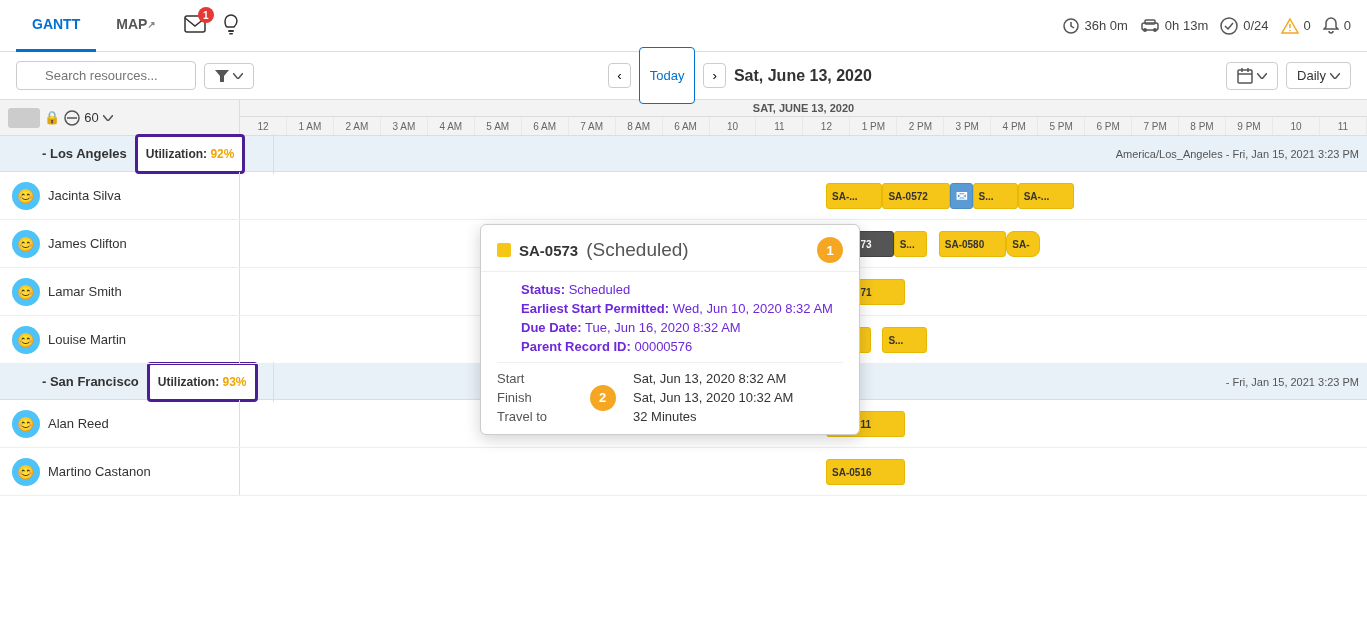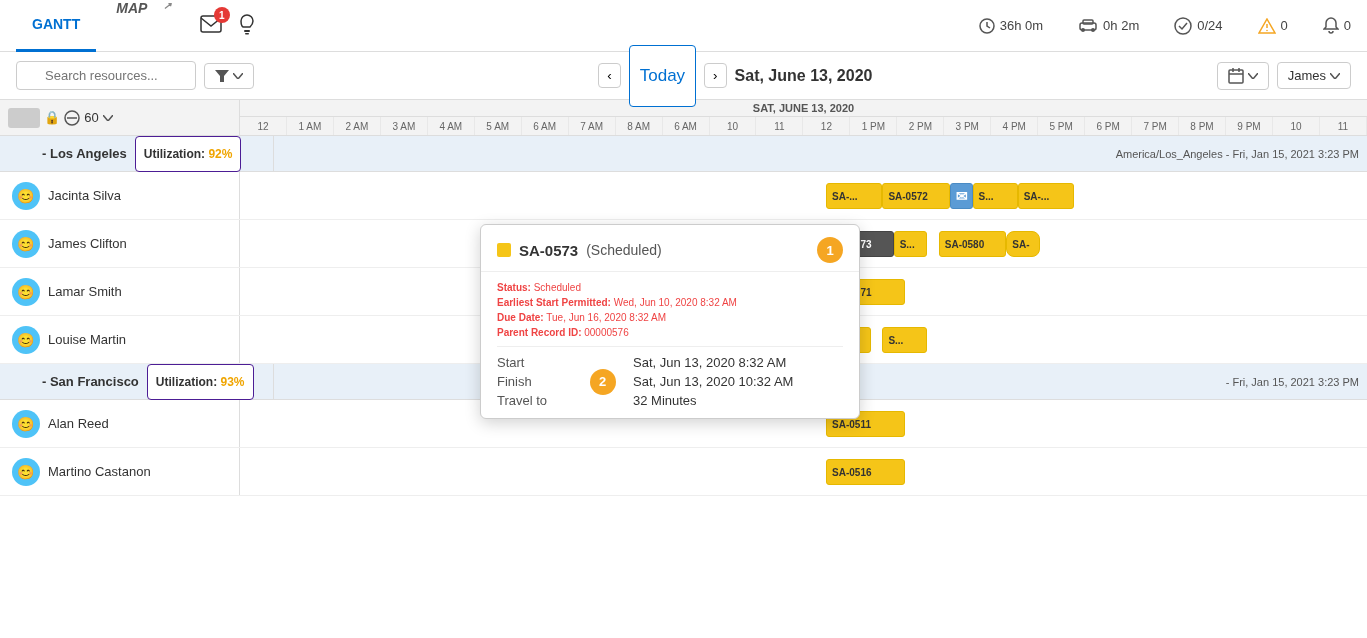--- a/index.html
+++ b/index.html
@@ -17,21 +17,21 @@
     }
     .nav-tab.active { color: #0070d2; border-bottom: 3px solid #0070d2; }
     .nav-icons { display: flex; align-items: center; gap: 16px; margin-left: 8px; }
     .nav-icon-wrap { position: relative; cursor: pointer; }
     .badge {
       position: absolute; top: -8px; right: -8px;
       background: #e53935; color: #fff; border-radius: 50%;
       font-size: 10px; width: 16px; height: 16px;
       display: flex; align-items: center; justify-content: center; font-weight: bold;
     }
-    .nav-right { margin-left: auto; display: flex; align-items: center; gap: 35px; color: #444; font-size: 13px; }
+    .nav-right { margin-left: auto; display: flex; align-items: center; gap: 12px; color: #444; font-size: 13px; }
     .nav-right-item { display: flex; align-items: center; gap: 5px; }
 
     
     .toolbar {
       display: flex; align-items: center; padding: 8px 16px; border-bottom: 1px solid #ddd;
       background: #fff; height: 48px; gap: 8px;
     }
     .search-input {
       border: 1px solid #ccc; border-radius: 4px; padding: 6px 10px 6px 28px;
       width: 180px; font-size: 13px; color: #333; background: #fff;
@@ -42,21 +42,21 @@
     .filter-btn {
       display: flex; align-items: center; gap: 4px; padding: 6px 10px;
       border: 1px solid #ccc; border-radius: 4px; cursor: pointer; background: #fff;
       font-size: 13px;
     }
     .date-nav { display: flex; align-items: center; gap: 8px; margin: 0 auto; }
     .date-label { font-size: 16px; font-weight: 600; color: #333; }
     .nav-btn { border: 1px solid #ccc; border-radius: 4px; padding: 4px 8px; cursor: pointer; background: #fff; }
     .today-btn {
       border: 1px solid #0070d2; color: #0070d2; border-radius: 4px;
-      padding: 20px 10px; cursor: pointer; background: #fff; font-size: 17px;
+      padding: 20px 10px; cursor: pointer; background: #fff; font-size: 13px;
     }
     .right-controls { display: flex; align-items: center; gap: 8px; }
     .dropdown-btn {
       border: 1px solid #ccc; border-radius: 4px; padding: 5px 10px;
       cursor: pointer; background: #fff; display: flex; align-items: center; gap: 4px; font-size: 13px;
     }
 
     
     .gantt-header-row {
       display: flex; background: #f3f3f3; border-bottom: 1px solid #ddd; height: 36px; align-items: stretch;
@@ -68,21 +68,21 @@
     .gantt-hours { display: flex; flex: 1; }
     .hour-cell { flex: 1; text-align: center; font-size: 10px; color: #666; border-right: 1px solid #e8e8e8; display: flex; align-items: center; justify-content: center; }
 
     
     .gantt-body { position: relative; }
     .group-row {
       display: flex; align-items: center; background: #e8f0f8;
       border-bottom: 1px solid #ddd; height: 36px;
     }
     .group-left { width: 240px; min-width: 240px; padding: 0 8px; font-weight: 600; font-size: 13px; color: #333; border-right: 1px solid #ddd; display: flex; align-items: center; gap: 8px; margin-left: 34px; }
-    .utilization-badge { background: #fff; border: 1px solid #4c1d95; border-radius: 4px; padding: 10px 8px; font-size: 12px; }
+    .utilization-badge { background: #fff; border: 3px solid #4c1d95; border-radius: 4px; padding: 10px 8px; font-size: 12px; }
     .utilization-pct { color: #f0a500; font-weight: 700; }
     .group-right { flex: 1; padding: 0 8px; font-size: 11px; color: #555; text-align: right; display: flex; align-items: center; justify-content: flex-end; }
 
     .resource-row {
       display: flex; align-items: center; border-bottom: 1px solid #eee; height: 48px;
       position: relative;
     }
     .resource-left {
       width: 240px; min-width: 240px; padding: 0 12px; display: flex; align-items: center;
       gap: 8px; border-right: 1px solid #ddd; height: 100%;
@@ -109,45 +109,45 @@
       position: absolute; background: #fff; border: 1px solid #ccc; border-radius: 6px;
       box-shadow: 0 4px 16px rgba(0,0,0,0.18); z-index: 100;
       width: 380px; padding: 0;
       top: 30px; left: 400px;
     }
     .tooltip-header {
       display: flex; align-items: center; gap: 8px; padding: 12px 16px 8px;
       border-bottom: 1px solid #eee;
     }
     .tooltip-title { font-size: 15px; font-weight: 700; color: #333; }
-    .status-tag { color: #555; font-size: 14px; font-weight: 400; }
+    .status-tag { color: #555; font-size: 19px; font-weight: 400; }
     .circle-badge {
       width: 26px; height: 26px; border-radius: 50%; background: #f5a623;
       color: #fff; font-size: 13px; font-weight: 700;
       display: flex; align-items: center; justify-content: center; margin-left: auto;
     }
     .yellow-square { width: 14px; height: 14px; background: #f5c518; border-radius: 2px; flex-shrink: 0; }
     .tooltip-body { padding: 10px 16px; }
-    .tooltip-row { font-size: 10px; color: #ef4444; margin-bottom: 4px; }
+    .tooltip-row { font-size: 13px; color: #6d28d9; margin-bottom: 4px; margin-left: 24px; }
     .tooltip-row strong { font-weight: 700; }
     .tooltip-divider { border: none; border-top: 1px solid #eee; margin: 8px 0; }
     .circle-badge-2 {
       width: 26px; height: 26px; border-radius: 50%; background: #f5a623;
       color: #fff; font-size: 13px; font-weight: 700;
       display: flex; align-items: center; justify-content: center;
     }
   </style>
 </head>
 <body>
 
 <div class="top-nav">
   <div class="nav-tab active">
     <span>GANTT</span>
   </div>
-  <div class="nav-tab" style="display:flex;align-items:flex-start;gap:16px;font-style:italic;">
+  <div class="nav-tab" style="display:flex;align-items:center;gap:0;">
     <span>MAP</span>
     <span style="font-size:10px;color:#888;">↗</span>
   </div>
   <div class="nav-icons">
     <div class="nav-icon-wrap">
       <svg width="22" height="18" viewBox="0 0 22 18">
         <rect x="1" y="1" width="20" height="16" rx="2" fill="none" stroke="#333" stroke-width="1.5"></rect>
         <polyline points="1,3 11,11 21,3" fill="none" stroke="#333" stroke-width="1.5"></polyline>
       </svg>
       <div class="badge">1</div>
@@ -168,21 +168,21 @@
         </svg>
       <span>36h 0m</span>
     </div>
     <div class="nav-right-item">
       <svg width="20" height="14" viewBox="0 0 20 14">
           <rect x="2" y="4" width="16" height="7" rx="2" fill="none" stroke="#555" stroke-width="1.5"></rect>
           <rect x="5" y="1" width="10" height="4" rx="1" fill="none" stroke="#555" stroke-width="1.5"></rect>
           <circle cx="5" cy="11" r="2" fill="#555"></circle>
           <circle cx="15" cy="11" r="2" fill="#555"></circle>
         </svg>
-      <span>0h 2m</span>
+      <span>0h 13m</span>
     </div>
     <div class="nav-right-item">
       <svg width="18" height="18" viewBox="0 0 18 18">
           <circle cx="9" cy="9" r="8" fill="none" stroke="#555" stroke-width="1.5"></circle>
           <polyline points="5,9 8,12 13,6" fill="none" stroke="#555" stroke-width="1.5"></polyline>
         </svg>
       <span>0/24</span>
     </div>
     <div class="nav-right-item">
       <svg width="18" height="16" viewBox="0 0 18 16">
@@ -229,21 +229,21 @@
           <rect x="1" y="2" width="14" height="13" rx="1" fill="none" stroke="#555" stroke-width="1.5"></rect>
           <line x1="1" y1="6" x2="15" y2="6" stroke="#555" stroke-width="1.5"></line>
           <line x1="5" y1="0" x2="5" y2="4" stroke="#555" stroke-width="1.5"></line>
           <line x1="11" y1="0" x2="11" y2="4" stroke="#555" stroke-width="1.5"></line>
         </svg>
       <svg width="10" height="6" viewBox="0 0 10 6">
           <polyline points="0,0 5,6 10,0" fill="none" stroke="#555" stroke-width="1.5"></polyline>
         </svg>
     </div>
     <div class="dropdown-btn">
-      <span>James</span>
+      <span>Daily</span>
       <svg width="10" height="6" viewBox="0 0 10 6">
           <polyline points="0,0 5,6 10,0" fill="none" stroke="#555" stroke-width="1.5"></polyline>
         </svg>
     </div>
   </div>
 </div>
 
 <div class="gantt-header-row">
   <div class="gantt-left-header">
     <div style="width:32px;height:20px;background:#ccc;border-radius:3px;"></div>

